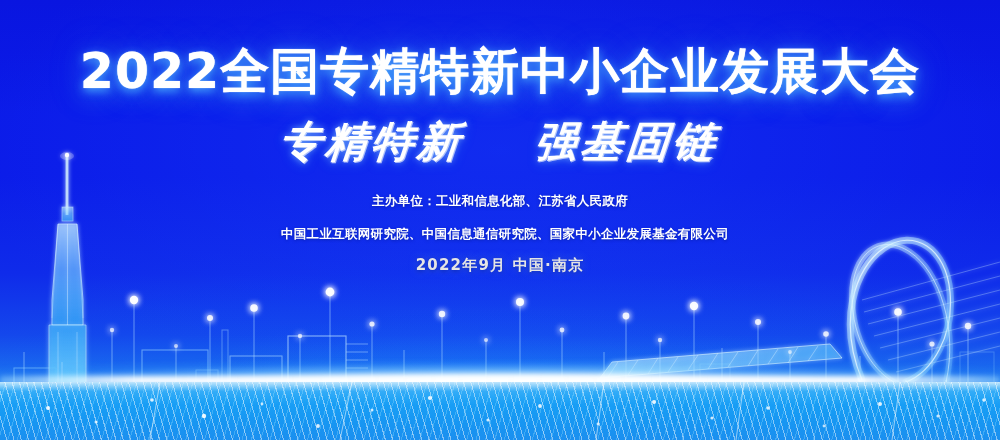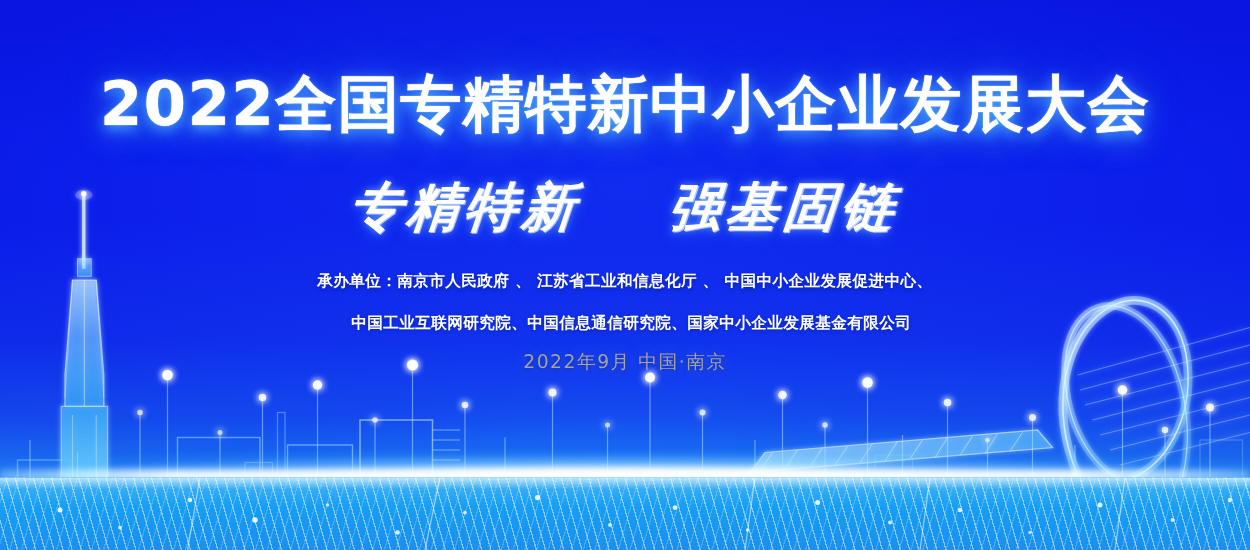--- a/index.html
+++ b/index.html
@@ -100,21 +100,21 @@
   .poles { position: absolute; left:0; top:0; width: 1000px; height: 440px; pointer-events: none; }
 
   
   .content {
     position: absolute;
     left: 0; right: 0; top: 0;
     text-align: center;
   }
 
   .main-title {
-    margin: 12px;
+    margin: 0;
     padding-top: 47px;
     font-family: "DejaVu Sans", "Liberation Sans", sans-serif;
     font-size: 49px;
     font-weight: 700;
     letter-spacing: 1px;
     line-height: 1.0;
     color: #ffffff;
     text-shadow:
       0 0 1px rgba(255,255,255,0.9),
       0 3px 10px rgba(90,200,255,0.75),
@@ -153,23 +153,23 @@
     letter-spacing: 0.3px;
     color: #ffffff;
     text-shadow: 0 1px 3px rgba(0,25,130,0.55);
     white-space: nowrap;
   }
   .org-line.indent { padding-left: 10px; margin-top: 12px; }
 
   .date-line {
     padding-top: 12px;
     font-size: 15px;
-    font-weight: 400;
+    font-weight: 700;
     letter-spacing: 1.2px;
-    color: #a3a3a3;
+    color: #e5e5e5;
     text-shadow: 0 1px 4px rgba(0,25,130,0.6), 0 0 10px rgba(150,220,255,0.35);
     white-space: nowrap;
   }
 </style>
 </head>
 <body>
 
 <div id="banner">
 
   <div class="sky"></div>
@@ -395,20 +395,20 @@
 
     <h1 class="main-title">2022全国专精特新中小企业发展大会</h1>
 
     <div class="sub-title">
       <span>专精特新</span>
       <span class="gap"></span>
       <span>强基固链</span>
     </div>
 
     <div class="org-block">
-      <div class="org-line">承办单位：南京市人民政府 、 江苏省工业和信息化厅 、 中国中小企业发展促进中心、</div>
+      <div class="org-line">主办单位：工业和信息化部、江苏省人民政府</div>
       <div class="org-line indent">中国工业互联网研究院、中国信息通信研究院、国家中小企业发展基金有限公司</div>
     </div>
 
     <div class="date-line">2022年9月   中国·南京</div>
   </div>
 
 </div>
 
 </body></html>

